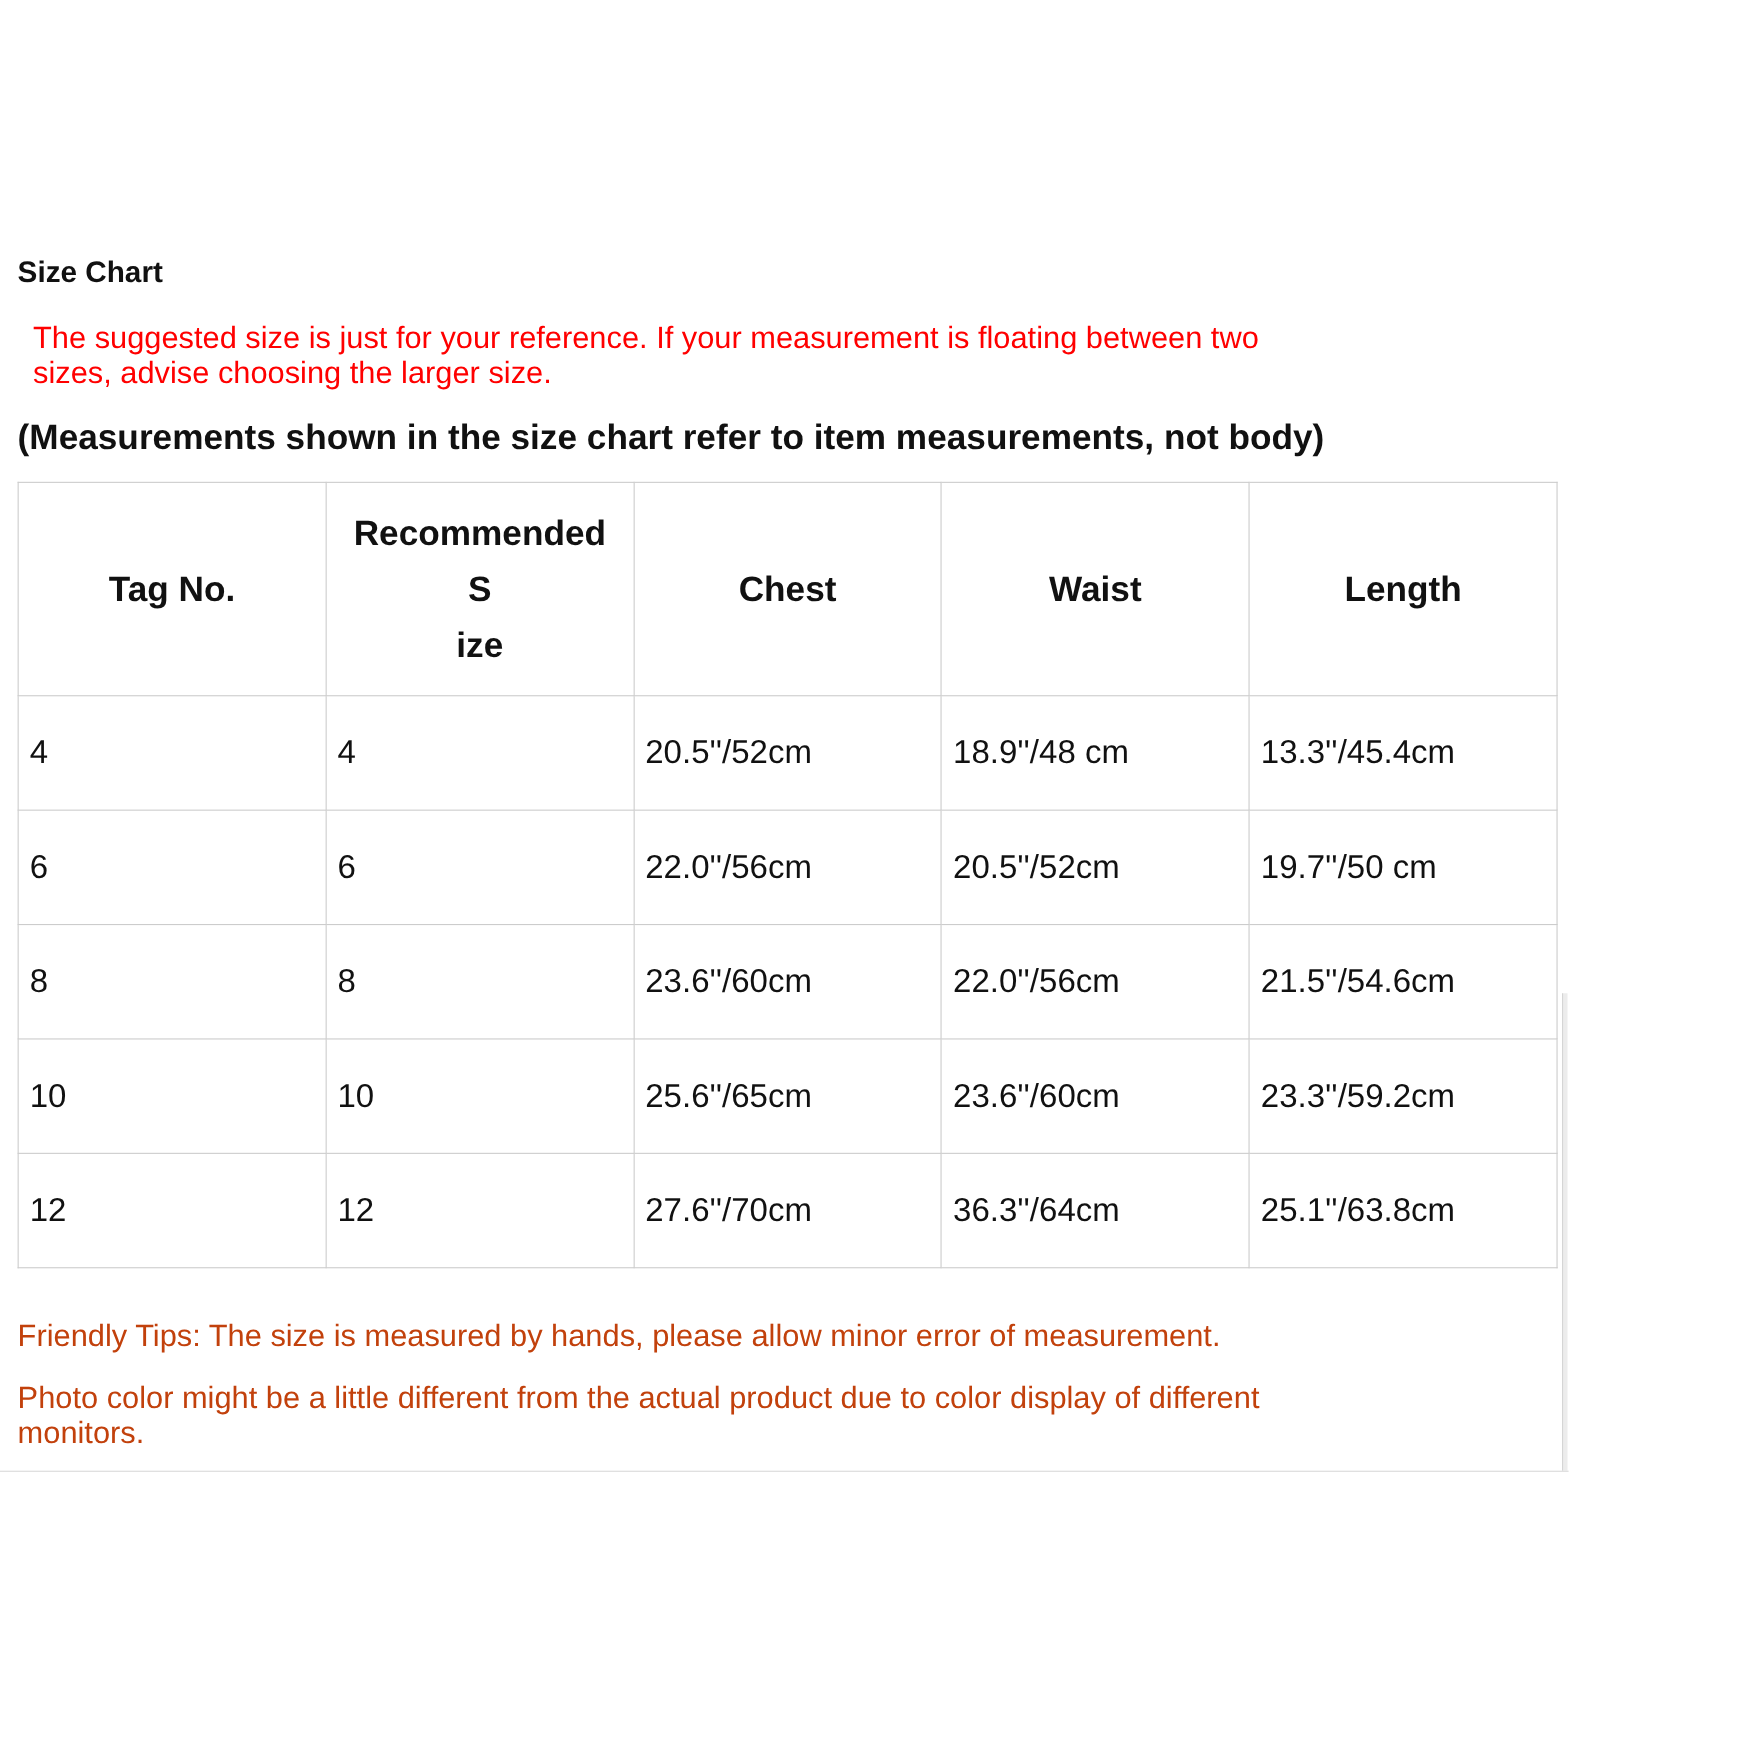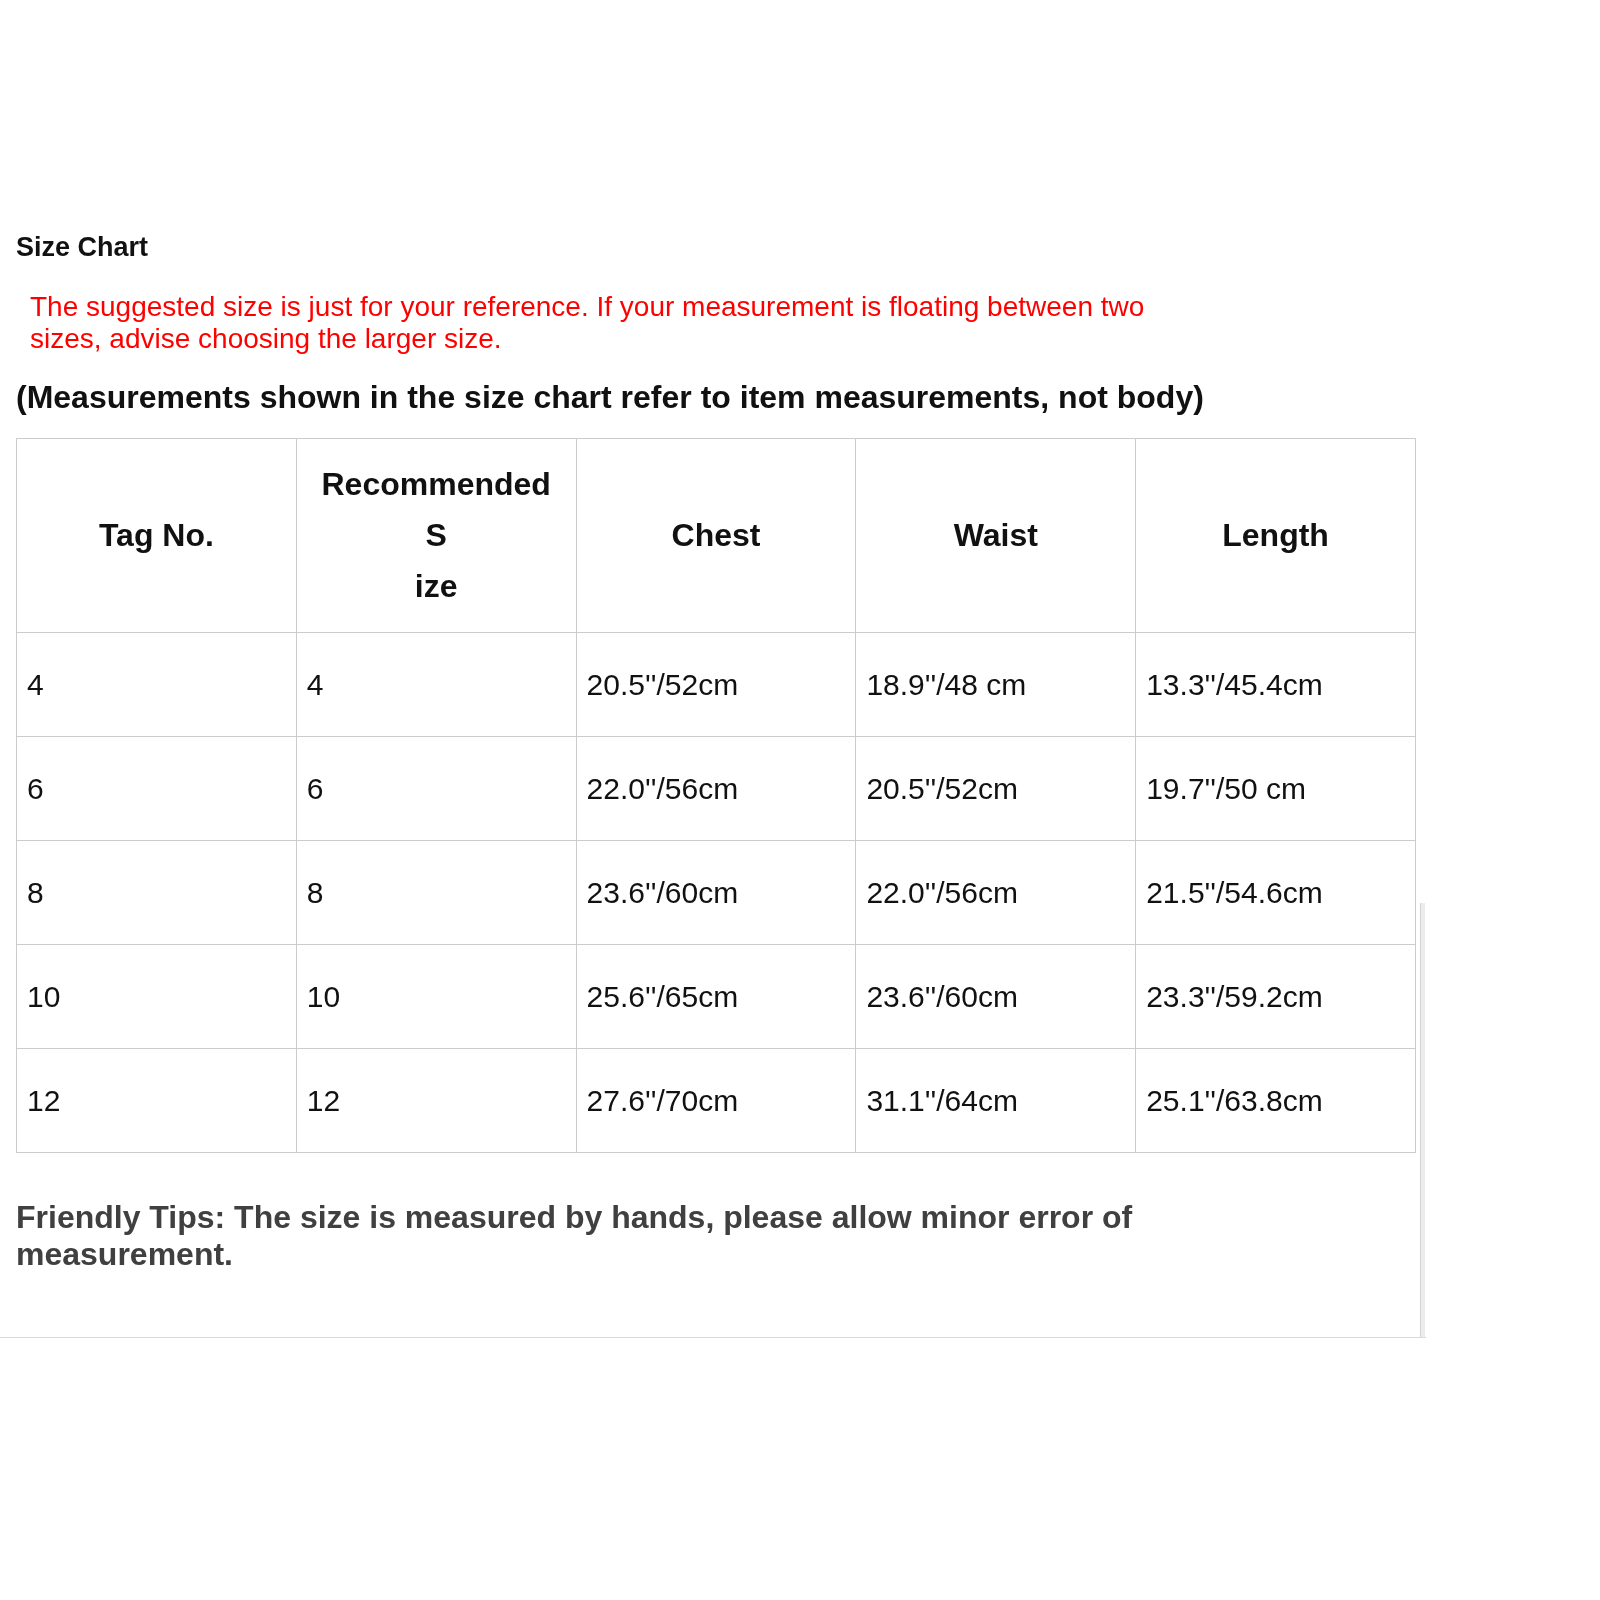--- a/index.html
+++ b/index.html
@@ -59,24 +59,24 @@
   }
   .size-table td {
     height: 103px;
     font-size: 30px;
     font-weight: normal;
   }
   .tips {
     margin-top: 46px;
   }
   .tip {
-    font-size: 32px;
-    font-weight: bold;
+    font-size: 28px;
+    font-weight: normal;
     margin: 0 0 24px 0;
-    color: #404040;
+    color: #c2410c;
   }
   .scrollbar-track {
     position: absolute;
     left: 1420px;
     top: 903px;
     width: 4px;
     height: 434px;
     background: #ececec;
     border-left: 1px solid #d5d5d5;
   }
@@ -137,26 +137,27 @@
         <td>10</td>
         <td>10</td>
         <td>25.6''/65cm</td>
         <td>23.6''/60cm</td>
         <td>23.3''/59.2cm</td>
       </tr>
       <tr>
         <td>12</td>
         <td>12</td>
         <td>27.6''/70cm</td>
-        <td>31.1''/64cm</td>
+        <td>36.3''/64cm</td>
         <td>25.1''/63.8cm</td>
       </tr>
     </tbody>
   </table>
 
   <div class="tips">
     <p class="tip">Friendly Tips: The size is measured by hands, please allow minor error of measurement.</p>
+    <p class="tip">Photo color might be a little different from the actual product due to color display of different monitors.</p>
   </div>
 
 </div>
 
 <div class="scrollbar-track"></div>
 <div class="bottom-divider"></div>
 
 </body></html>

